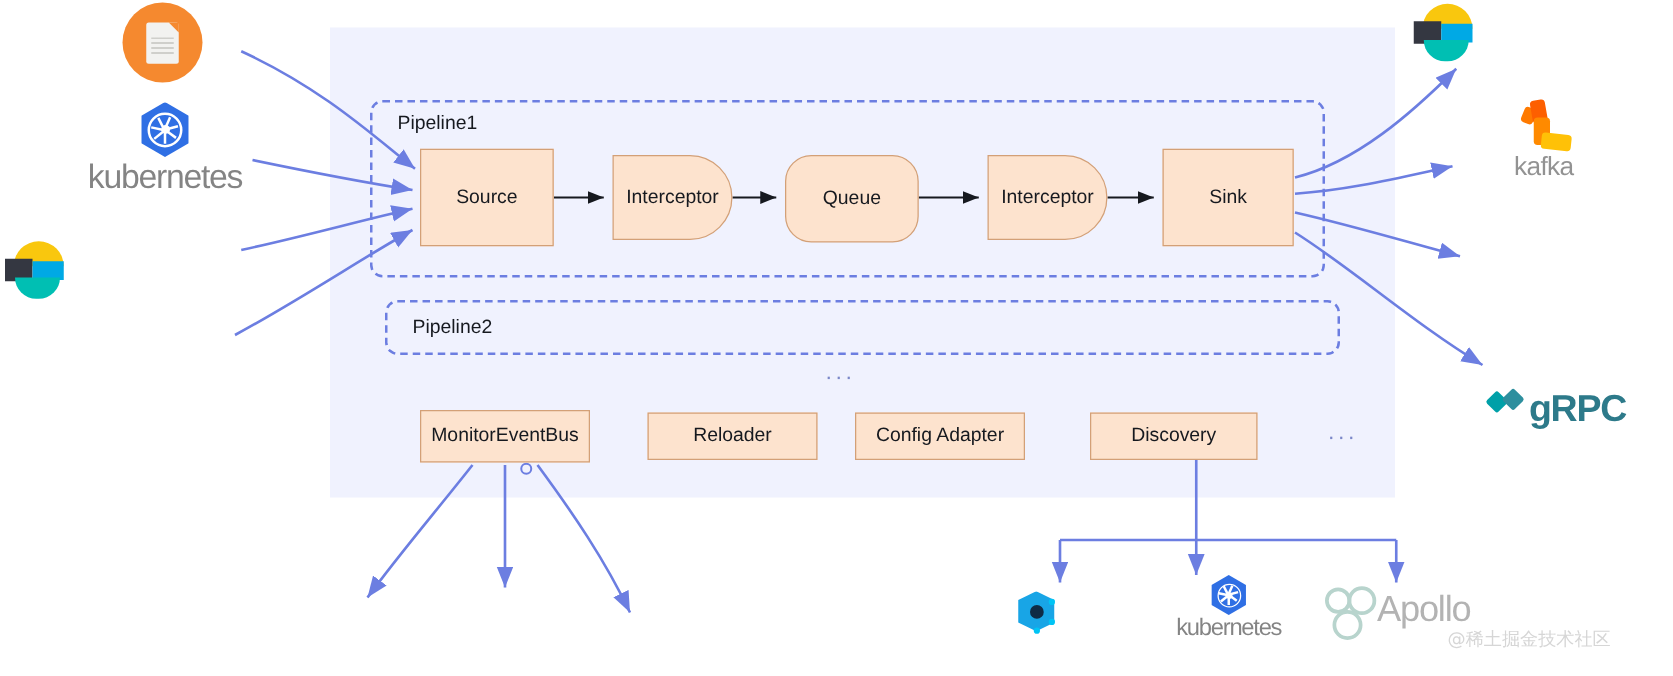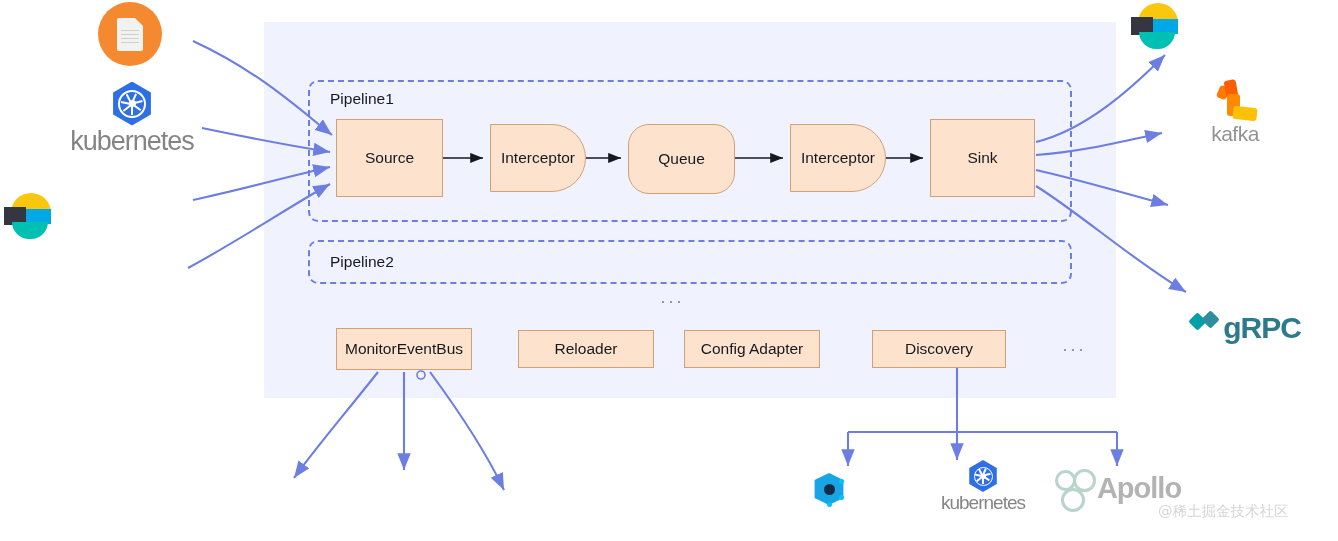--- a/index.html
+++ b/index.html
@@ -30,21 +30,21 @@
     background: #f0f2fe;
   }
 
   
   .pipeline-box {
     position: absolute;
     border: 2px dashed #6c7ee1;
     border-radius: 10px;
     box-sizing: border-box;
   }
-  #pipeline1-box { left: 44px; top: 58px; width: 764px; height: 142px; }
+  #pipeline1-box { left: 32px; top: 58px; width: 764px; height: 142px; }
   #pipeline2-box { left: 44px; top: 218px; width: 764px; height: 44px; }
   .pipeline-label {
     position: absolute;
     left: 20px;
     top: 8px;
     font-size: 15.5px;
     color: #16191f;
     white-space: nowrap;
   }
   #pipeline2-box .pipeline-label { top: 11px; }
@@ -328,21 +328,21 @@
     border: 3.5px solid #b8d4cd;
   }
   .ap-1 { left: 0px;  top: 1px;  width: 15px; height: 15px; }
   .ap-2 { left: 18px; top: 0px;  width: 17px; height: 17px; }
   .ap-3 { left: 6px;  top: 19px; width: 18px; height: 18px; }
   .apollo-text {
     color: #9a9a9a;
     opacity: .75;
     font-size: 29px;
     letter-spacing: -1px;
-    font-weight: 700;
+    font-weight: 400;
   }
 
   
   #watermark {
     position: absolute;
     left: 1158px;
     top: 502px;
     font-size: 14.5px;
     color: #d6d6d6;
     white-space: nowrap;

